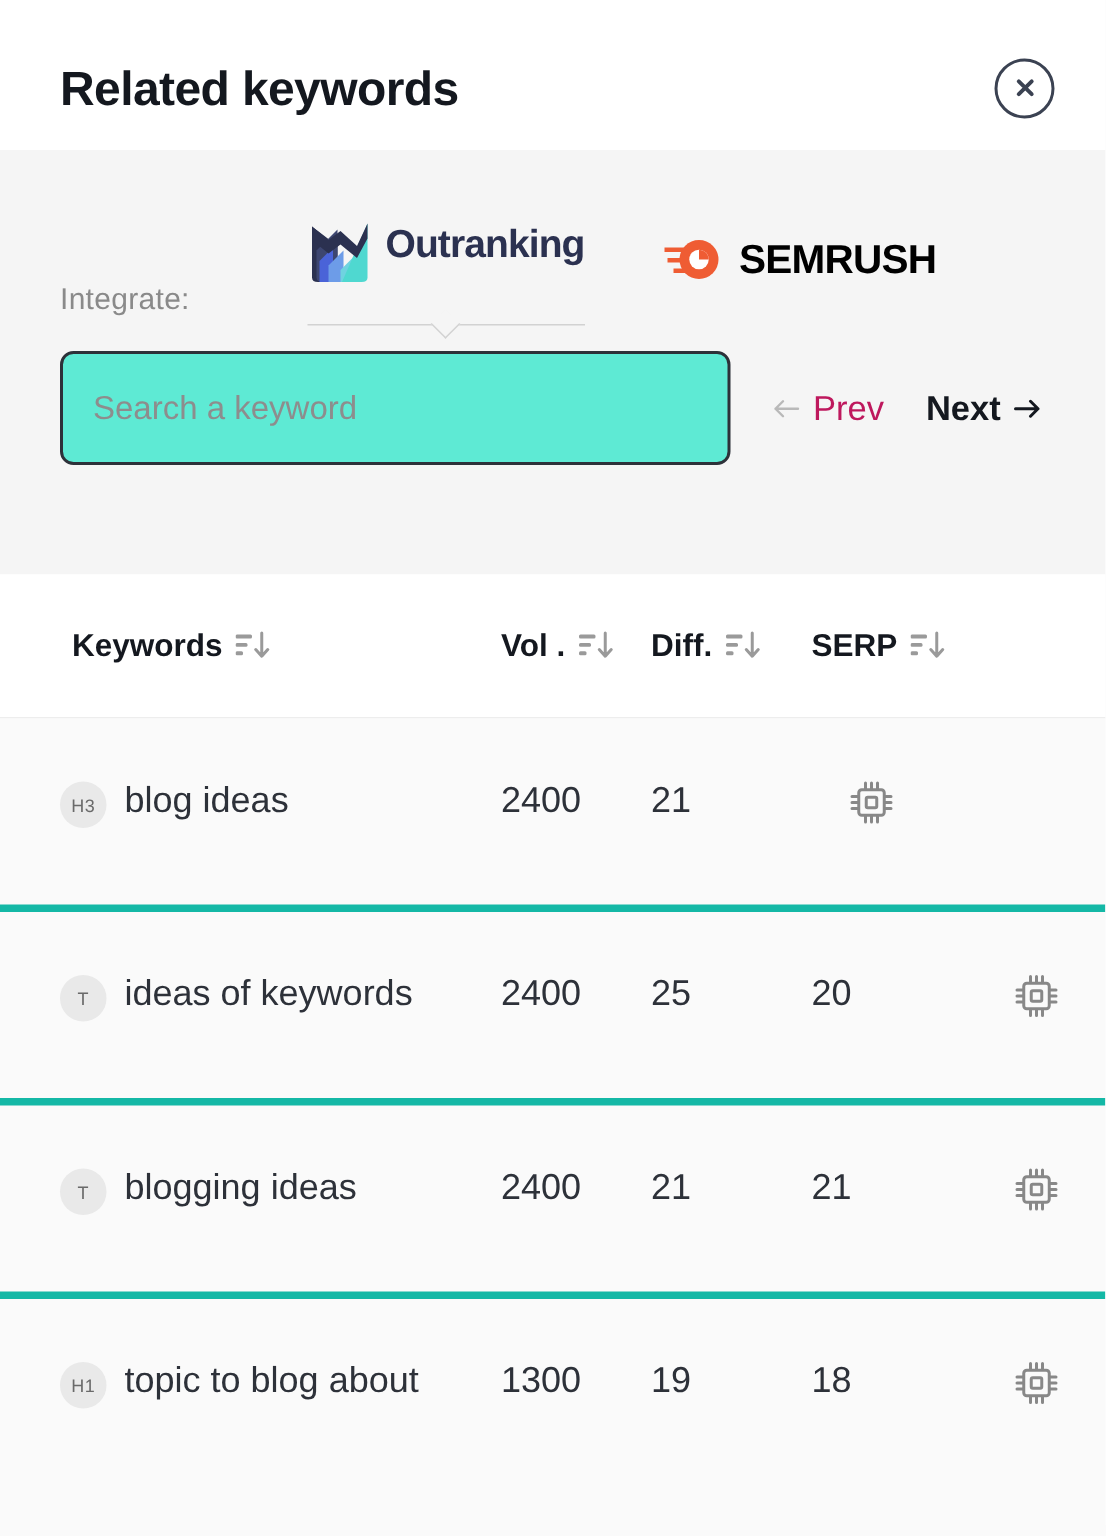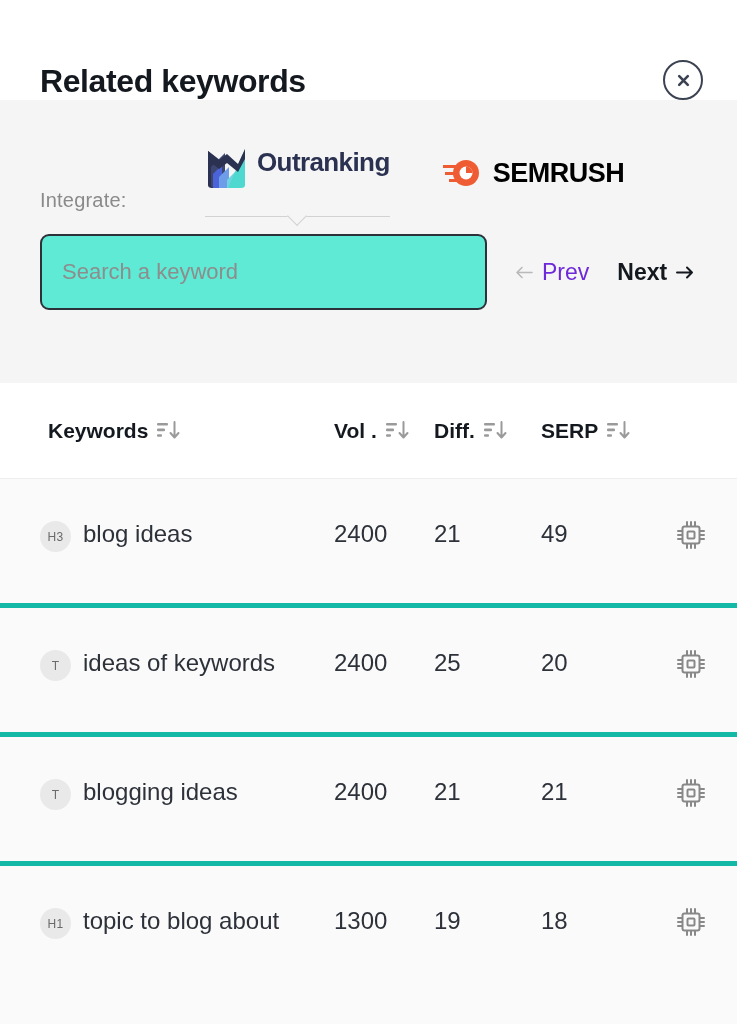--- a/index.html
+++ b/index.html
@@ -19,21 +19,21 @@
     flex-direction: column;
     background: #ffffff;
   }
 
   
   .header {
     height: 100px;
     flex: 0 0 100px;
     background: #ffffff;
     display: flex;
-    align-items: flex-end;
+    align-items: center;
     justify-content: space-between;
     padding: 12px 30px 0 40px;
     position: relative;
   }
 
   .page-title {
     font-size: 32px;
     font-weight: bold;
     color: #14181f;
     letter-spacing: -0.4px;
@@ -172,21 +172,21 @@
     display: flex;
     align-items: center;
     gap: 8px;
     font-size: 23px;
     background: none;
     border: none;
     font-family: "Liberation Sans", sans-serif;
     cursor: pointer;
     padding: 4px 6px;
   }
-  .pager-prev { color: #6d28d9; font-weight: normal; }
+  .pager-prev { color: #be185d; font-weight: normal; }
   .pager-next { color: #14181f; font-weight: bold; margin-left: 10px; }
 
   
   .table-head {
     flex: 0 0 96px;
     background: #ffffff;
     display: flex;
     align-items: center;
     padding: 0 0 0 48px;
     border-bottom: 1px solid #ededed;
@@ -381,21 +381,20 @@
 
   <div class="table-body">
 
     <div class="row">
       <div class="kw-cell">
         <span class="badge">H3</span>
         <span class="kw-text">blog ideas</span>
       </div>
       <div class="cell-num col-vol">2400</div>
       <div class="cell-num col-diff">21</div>
-      <div class="cell-num col-serp">49</div>
       <div class="col-action">
         <button class="chip-btn">
           <svg width="32" height="32" viewBox="0 0 32 32">
             <rect x="7.5" y="7.5" width="17" height="17" rx="2" stroke="#888888" stroke-width="2" fill="none"></rect>
             <rect x="12.5" y="12.5" width="7" height="7" rx="1" stroke="#888888" stroke-width="2" fill="none"></rect>
             <g stroke="#888888" stroke-width="2" stroke-linecap="round">
               <path d="M12 3 L12 7 M16 3 L16 7 M20 3 L20 7"></path>
               <path d="M12 25 L12 29 M16 25 L16 29 M20 25 L20 29"></path>
               <path d="M3 12 L7 12 M3 16 L7 16 M3 20 L7 20"></path>
               <path d="M25 12 L29 12 M25 16 L29 16 M25 20 L29 20"></path>

